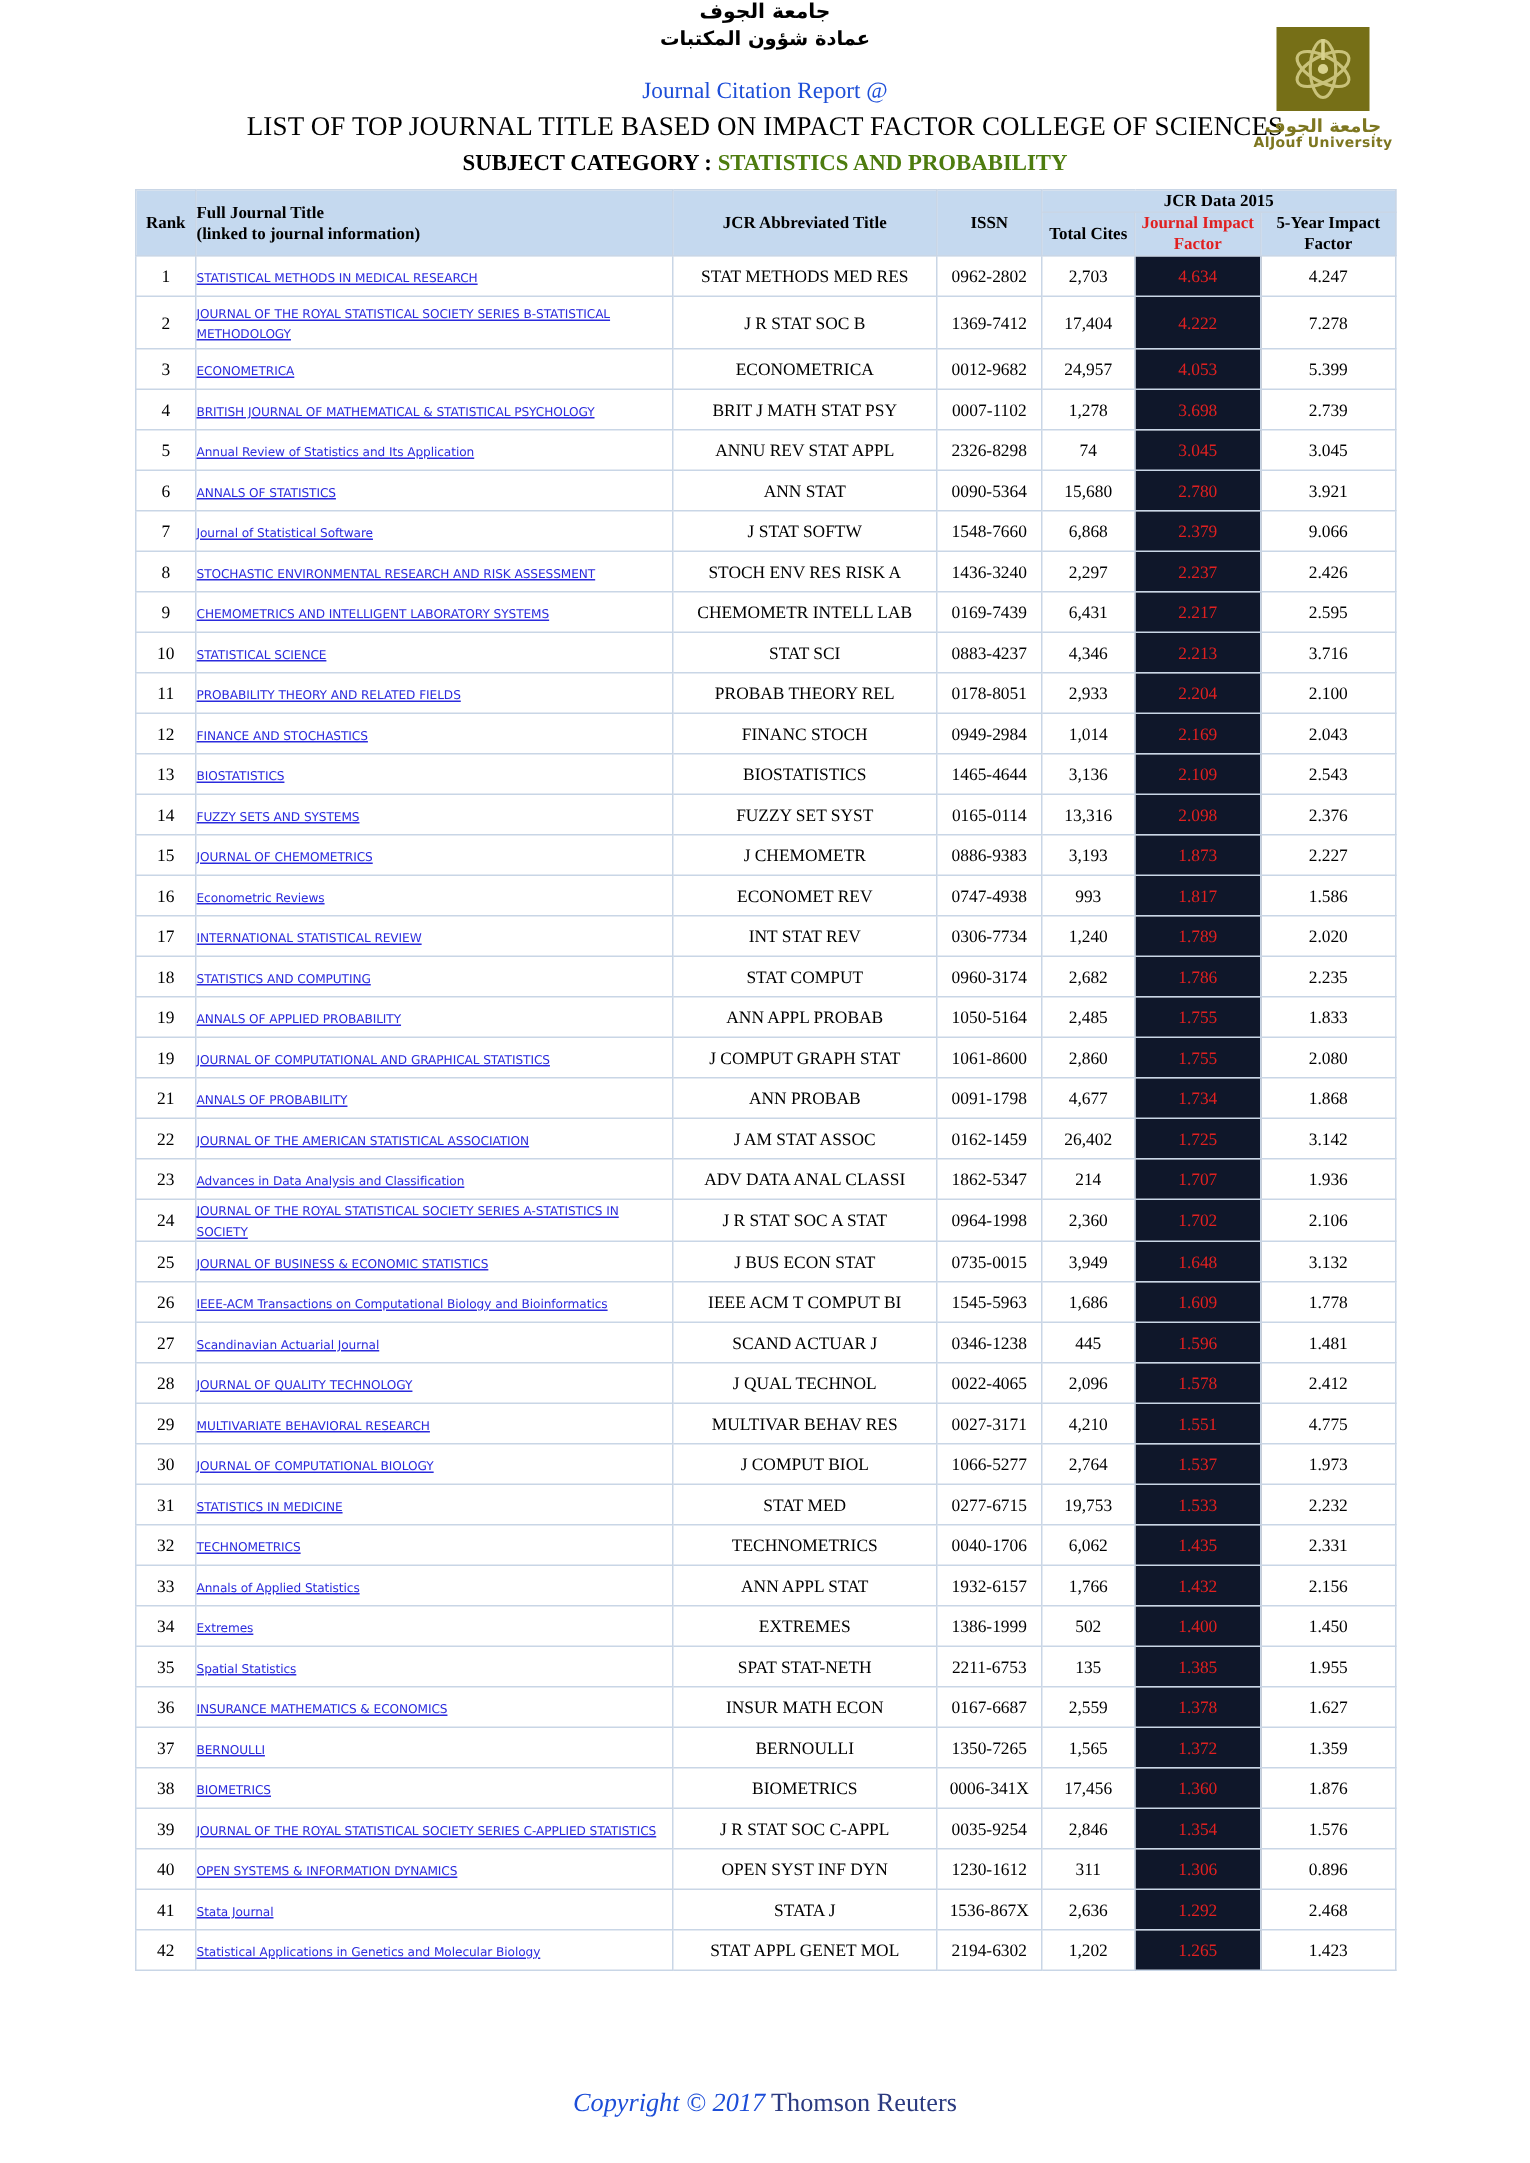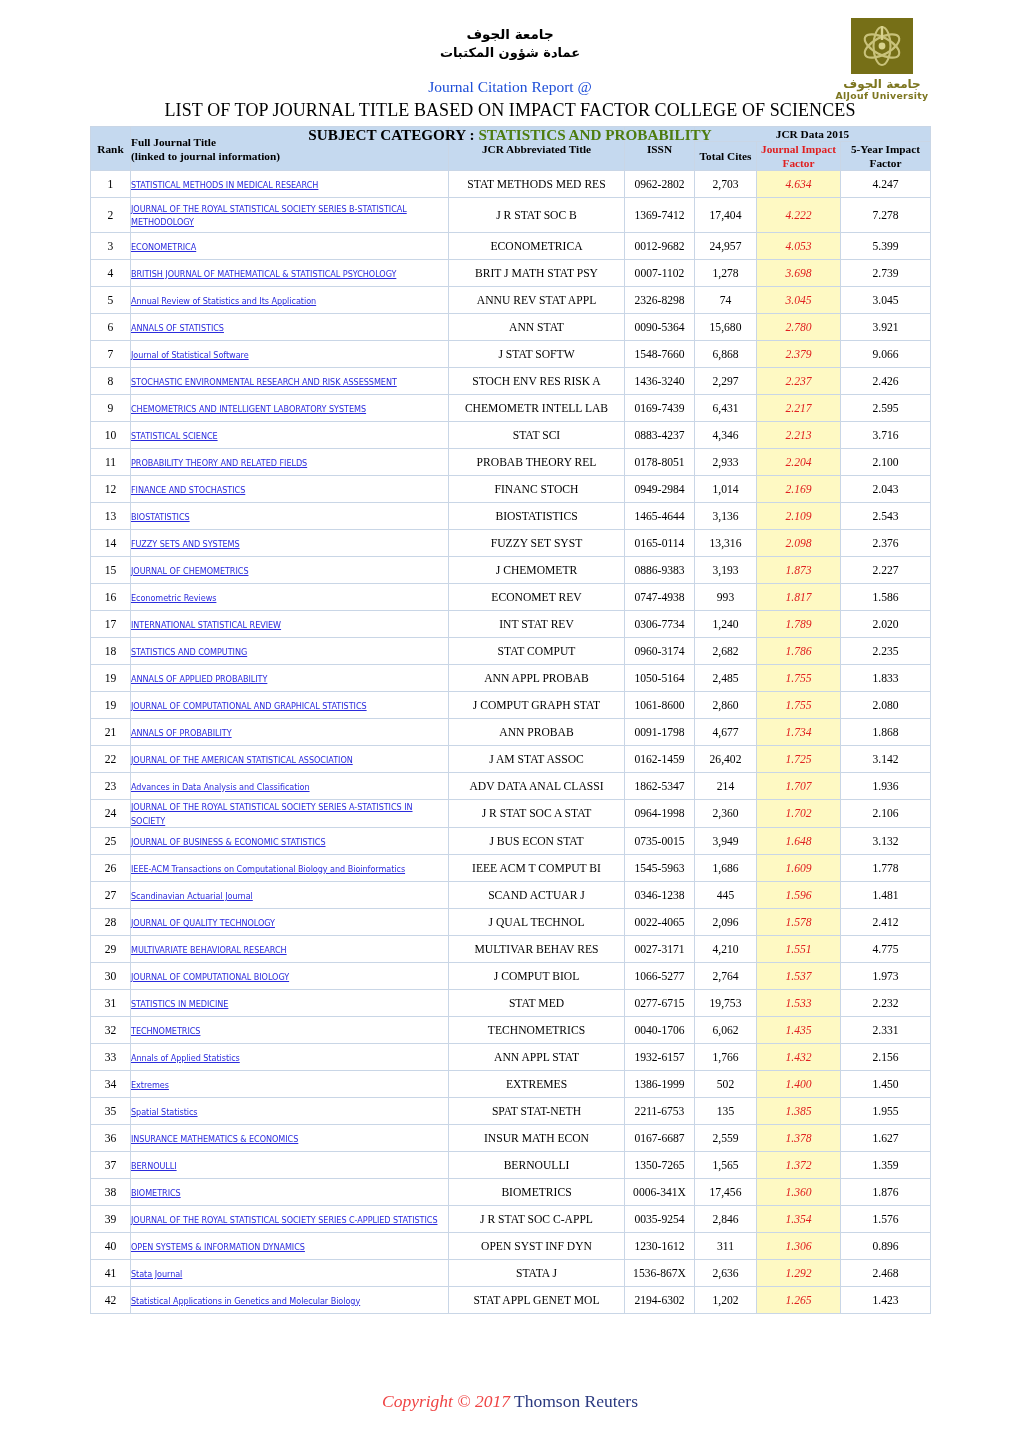--- a/index.html
+++ b/index.html
@@ -12,21 +12,20 @@
     background: #ffffff;
     font-family: "Liberation Serif", serif;
     color: #000000;
     position: relative;
     overflow: hidden;
   }
 
   
   #doc-header {
     position: relative;
-    padding-top: 26px;
     height: 116px;
     box-sizing: border-box;
   }
   .hdr-center {
     text-align: center;
     line-height: 1.32;
   }
   .arabic {
     font-family: "DejaVu Sans", sans-serif;
     direction: rtl;
@@ -136,21 +135,21 @@
     border-right: 1px solid #d7dde3;
     border-top: 1px solid #e3e7ea;
     border-bottom: 1px solid #e3e7ea;
     background: #ffffff;
   }
   td.c-rank   { width: 40px; }
   td.c-title  { width: 318px; text-align: left; padding-left: 7px; }
   td.c-abbr   { width: 176px; }
   td.c-issn   { width: 70px; }
   td.c-cites  { width: 62px; }
-  td.c-jif    { width: 84px; background: #fef9c3; color: #e02020; font-style: italic; }
+  td.c-jif    { width: 84px; background: #0f172a; color: #e02020; }
   td.c-5yr    { width: 90px; }
 
   td.c-title a, td.c-title span.jlink {
     font-family: "DejaVu Sans", sans-serif;
     font-size: 8.1px;
     color: #2b2bdd;
     text-decoration: underline;
     line-height: 1.42;
     display: inline;
     letter-spacing: -0.05px;
@@ -162,21 +161,21 @@
     position: absolute;
     left: 0;
     right: 0;
     bottom: 30px;
     text-align: center;
   }
   #doc-footer .cp {
     font-family: "Liberation Serif", serif;
     font-style: italic;
     font-size: 17.5px;
-    color: #ef4444;
+    color: #1d4ed8;
   }
   #doc-footer .tr-name {
     font-family: "Liberation Serif", serif;
     font-size: 17.5px;
     color: #2b3a80;
   }
 </style>
 </head>
 <body>
 

